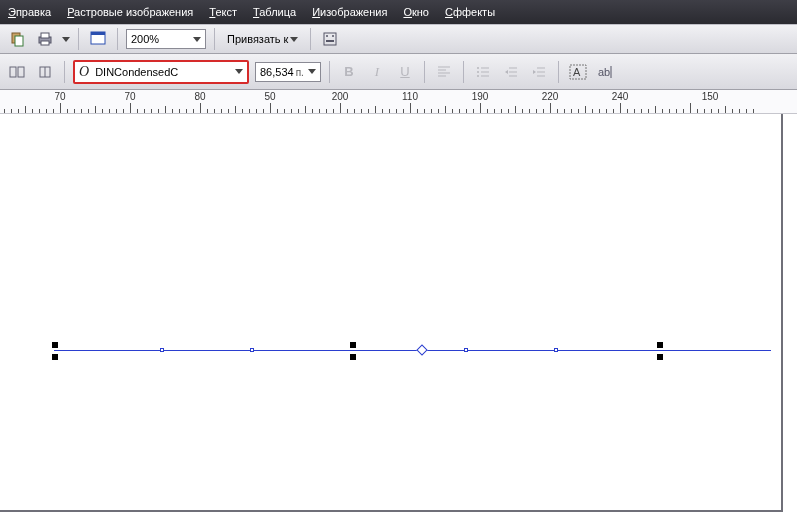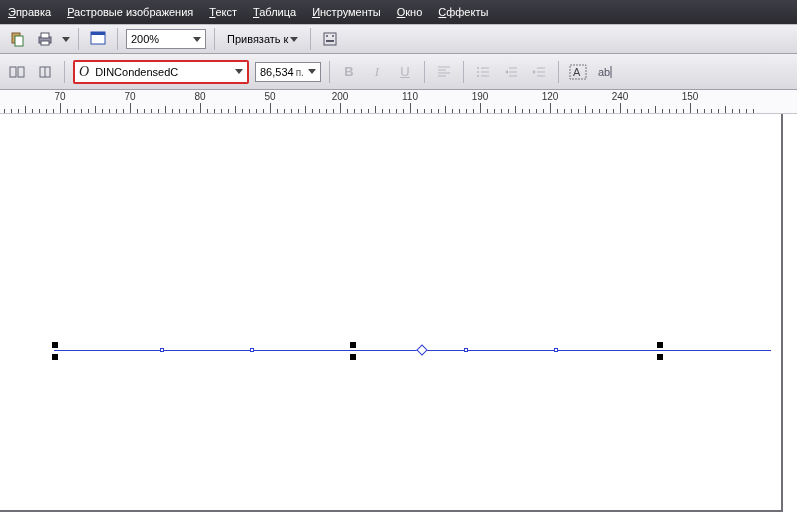--- a/index.html
+++ b/index.html
@@ -54,21 +54,21 @@
   svg { display: block; }
 </style>
 </head>
 <body>
 
 <div class="menubar">
   <span class="menu-item"><span class="ul">Э</span><span>правка</span></span>
   <span class="menu-item"><span class="ul">Р</span><span>астровые изображения</span></span>
   <span class="menu-item"><span class="ul">Т</span><span>екст</span></span>
   <span class="menu-item"><span class="ul">Т</span><span>аблица</span></span>
-  <span class="menu-item"><span class="ul">И</span><span>нструменты</span></span>
+  <span class="menu-item"><span class="ul">И</span><span>изображения</span></span>
   <span class="menu-item"><span class="ul">О</span><span>кно</span></span>
   <span class="menu-item"><span class="ul">С</span><span>ффекты</span></span>
 </div>
 
 <div class="toolbar1">
   <div class="tb-btn">
     <svg width="16" height="16">
         <rect x="3" y="2" width="8" height="10" fill="#c9a267" stroke="#7a5a2a"></rect>
         <rect x="6" y="5" width="8" height="10" fill="#fff" stroke="#3a7a3a"></rect>
       </svg>
@@ -270,21 +270,21 @@
       <div class="tick minor" style="left: 487px;"></div>
       <div class="tick minor" style="left: 494px;"></div>
       <div class="tick minor" style="left: 501px;"></div>
       <div class="tick minor" style="left: 508px;"></div>
       <div class="tick major" style="height: 7px; left: 515px;"></div>
       <div class="tick minor" style="left: 522px;"></div>
       <div class="tick minor" style="left: 529px;"></div>
       <div class="tick minor" style="left: 536px;"></div>
       <div class="tick minor" style="left: 543px;"></div>
       <div class="tick major" style="left: 550px;"></div>
-      <div class="label" style="left: 550px;">120</div>
+      <div class="label" style="left: 550px;">220</div>
       <div class="tick minor" style="left: 557px;"></div>
       <div class="tick minor" style="left: 564px;"></div>
       <div class="tick minor" style="left: 571px;"></div>
       <div class="tick minor" style="left: 578px;"></div>
       <div class="tick major" style="height: 7px; left: 585px;"></div>
       <div class="tick minor" style="left: 592px;"></div>
       <div class="tick minor" style="left: 599px;"></div>
       <div class="tick minor" style="left: 606px;"></div>
       <div class="tick minor" style="left: 613px;"></div>
       <div class="tick major" style="left: 620px;"></div>
@@ -292,21 +292,21 @@
       <div class="tick minor" style="left: 627px;"></div>
       <div class="tick minor" style="left: 634px;"></div>
       <div class="tick minor" style="left: 641px;"></div>
       <div class="tick minor" style="left: 648px;"></div>
       <div class="tick major" style="height: 7px; left: 655px;"></div>
       <div class="tick minor" style="left: 662px;"></div>
       <div class="tick minor" style="left: 669px;"></div>
       <div class="tick minor" style="left: 676px;"></div>
       <div class="tick minor" style="left: 683px;"></div>
       <div class="tick major" style="left: 690px;"></div>
-      <div class="label" style="left: 690px;">150</div>
+      <div class="label" style="left: 710px;">150</div>
       <div class="tick minor" style="left: 697px;"></div>
       <div class="tick minor" style="left: 704px;"></div>
       <div class="tick minor" style="left: 711px;"></div>
       <div class="tick minor" style="left: 718px;"></div>
       <div class="tick major" style="height: 7px; left: 725px;"></div>
       <div class="tick minor" style="left: 732px;"></div>
       <div class="tick minor" style="left: 739px;"></div>
       <div class="tick minor" style="left: 746px;"></div>
       <div class="tick minor" style="left: 753px;"></div>
       <div class="tick minor" style="left: 53px;"></div>

